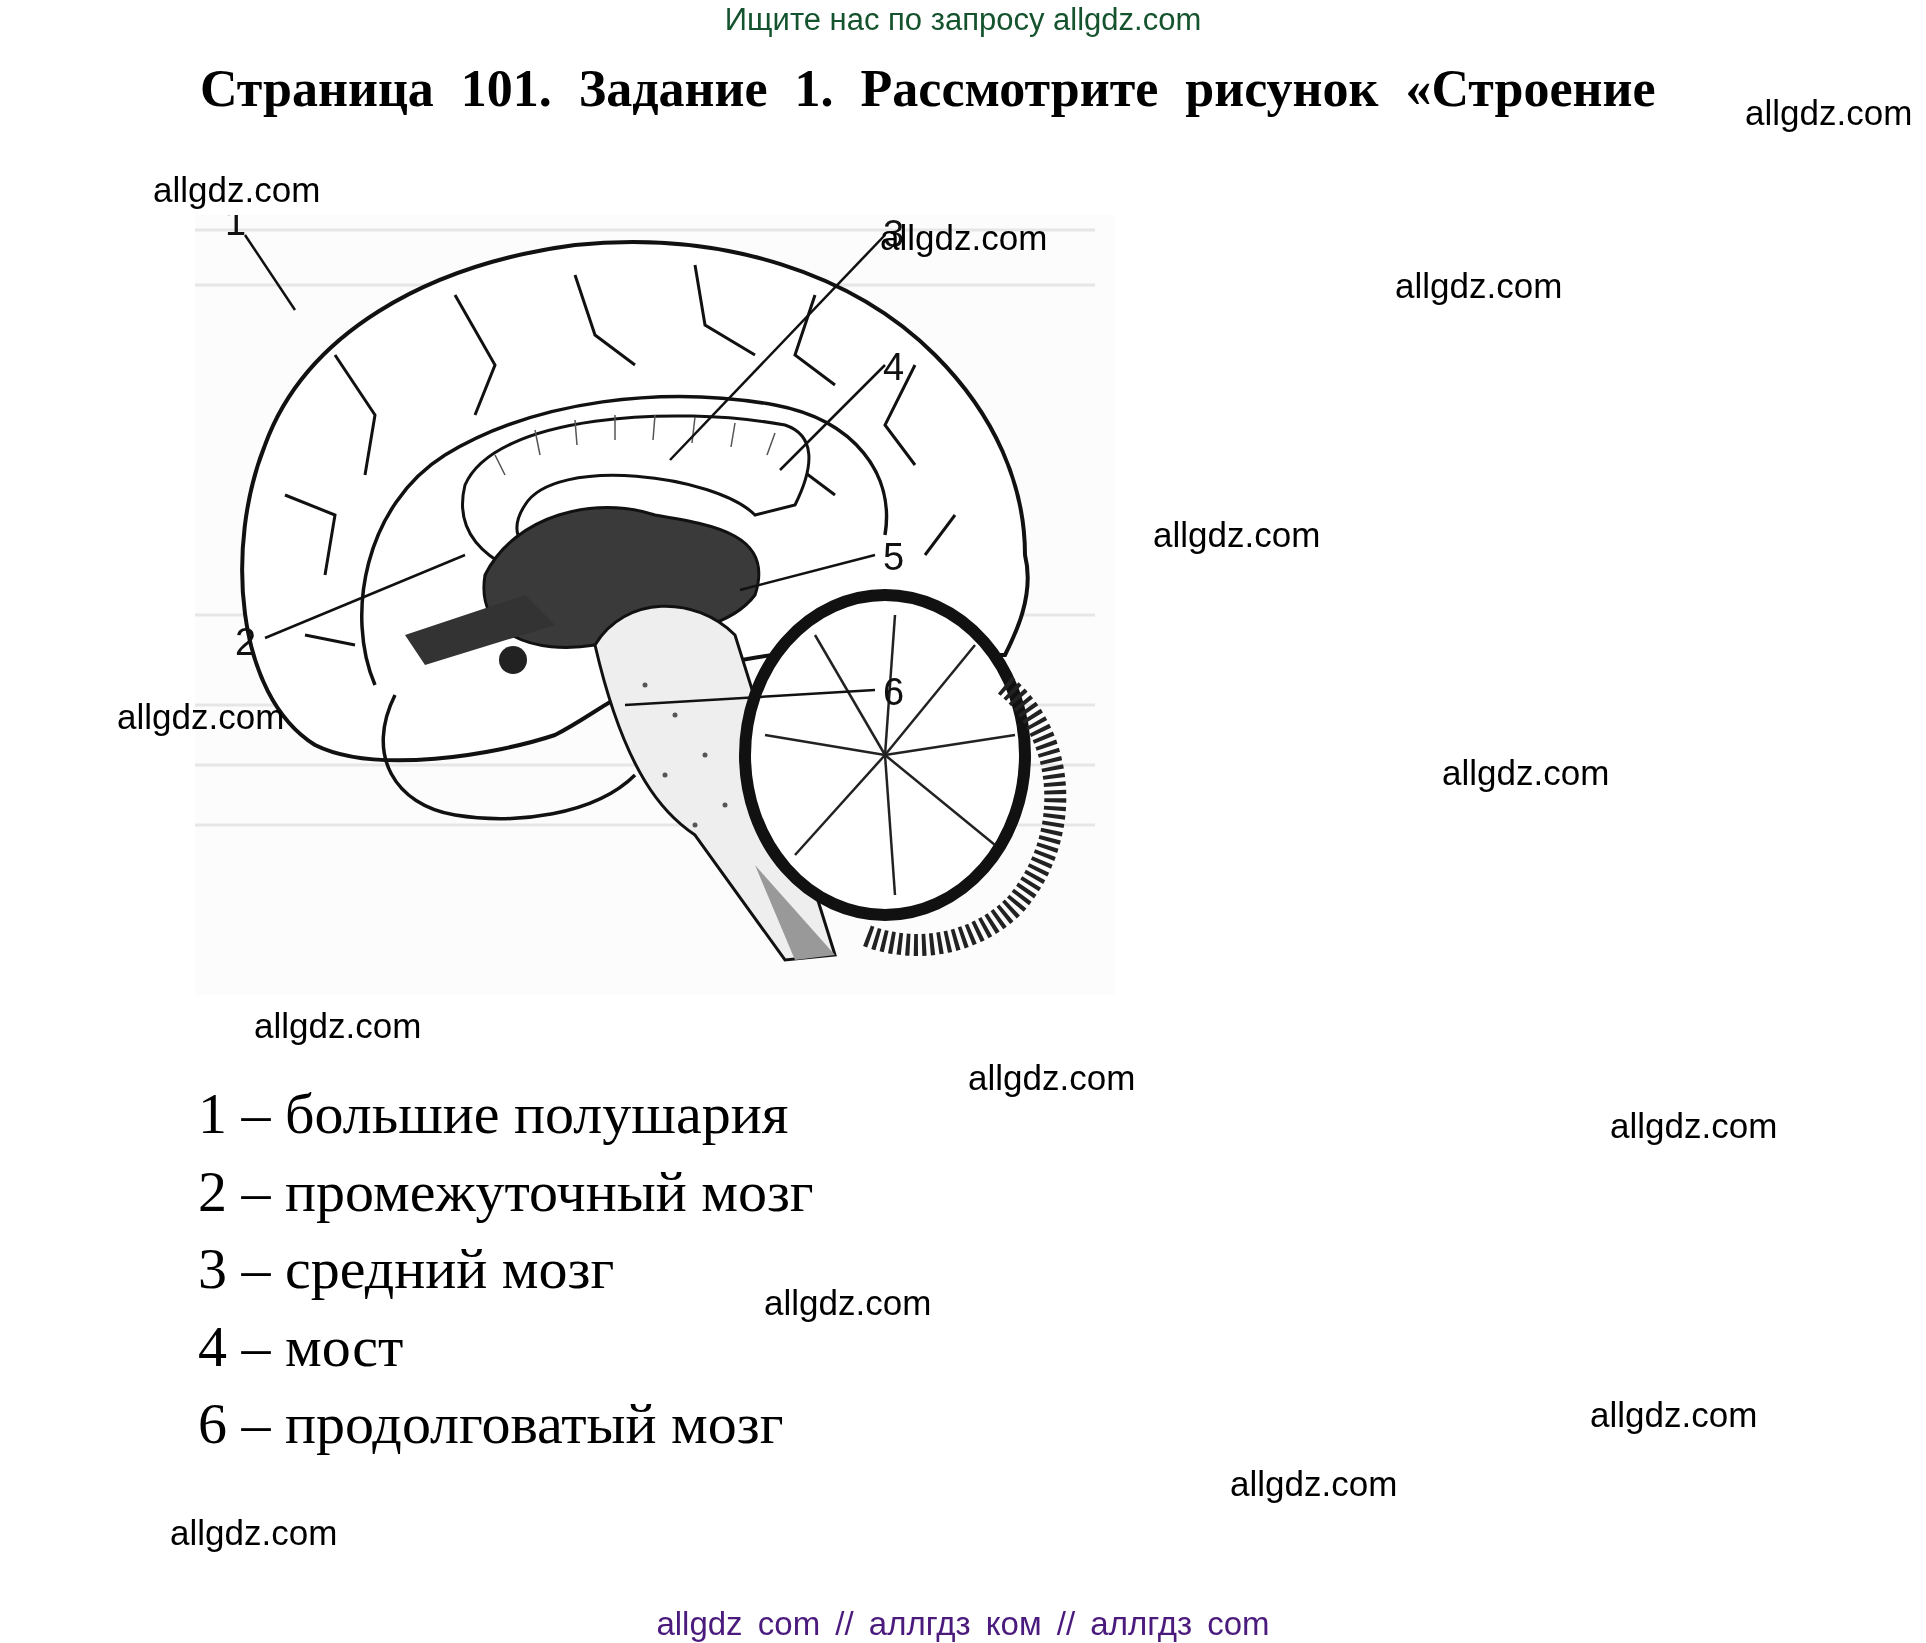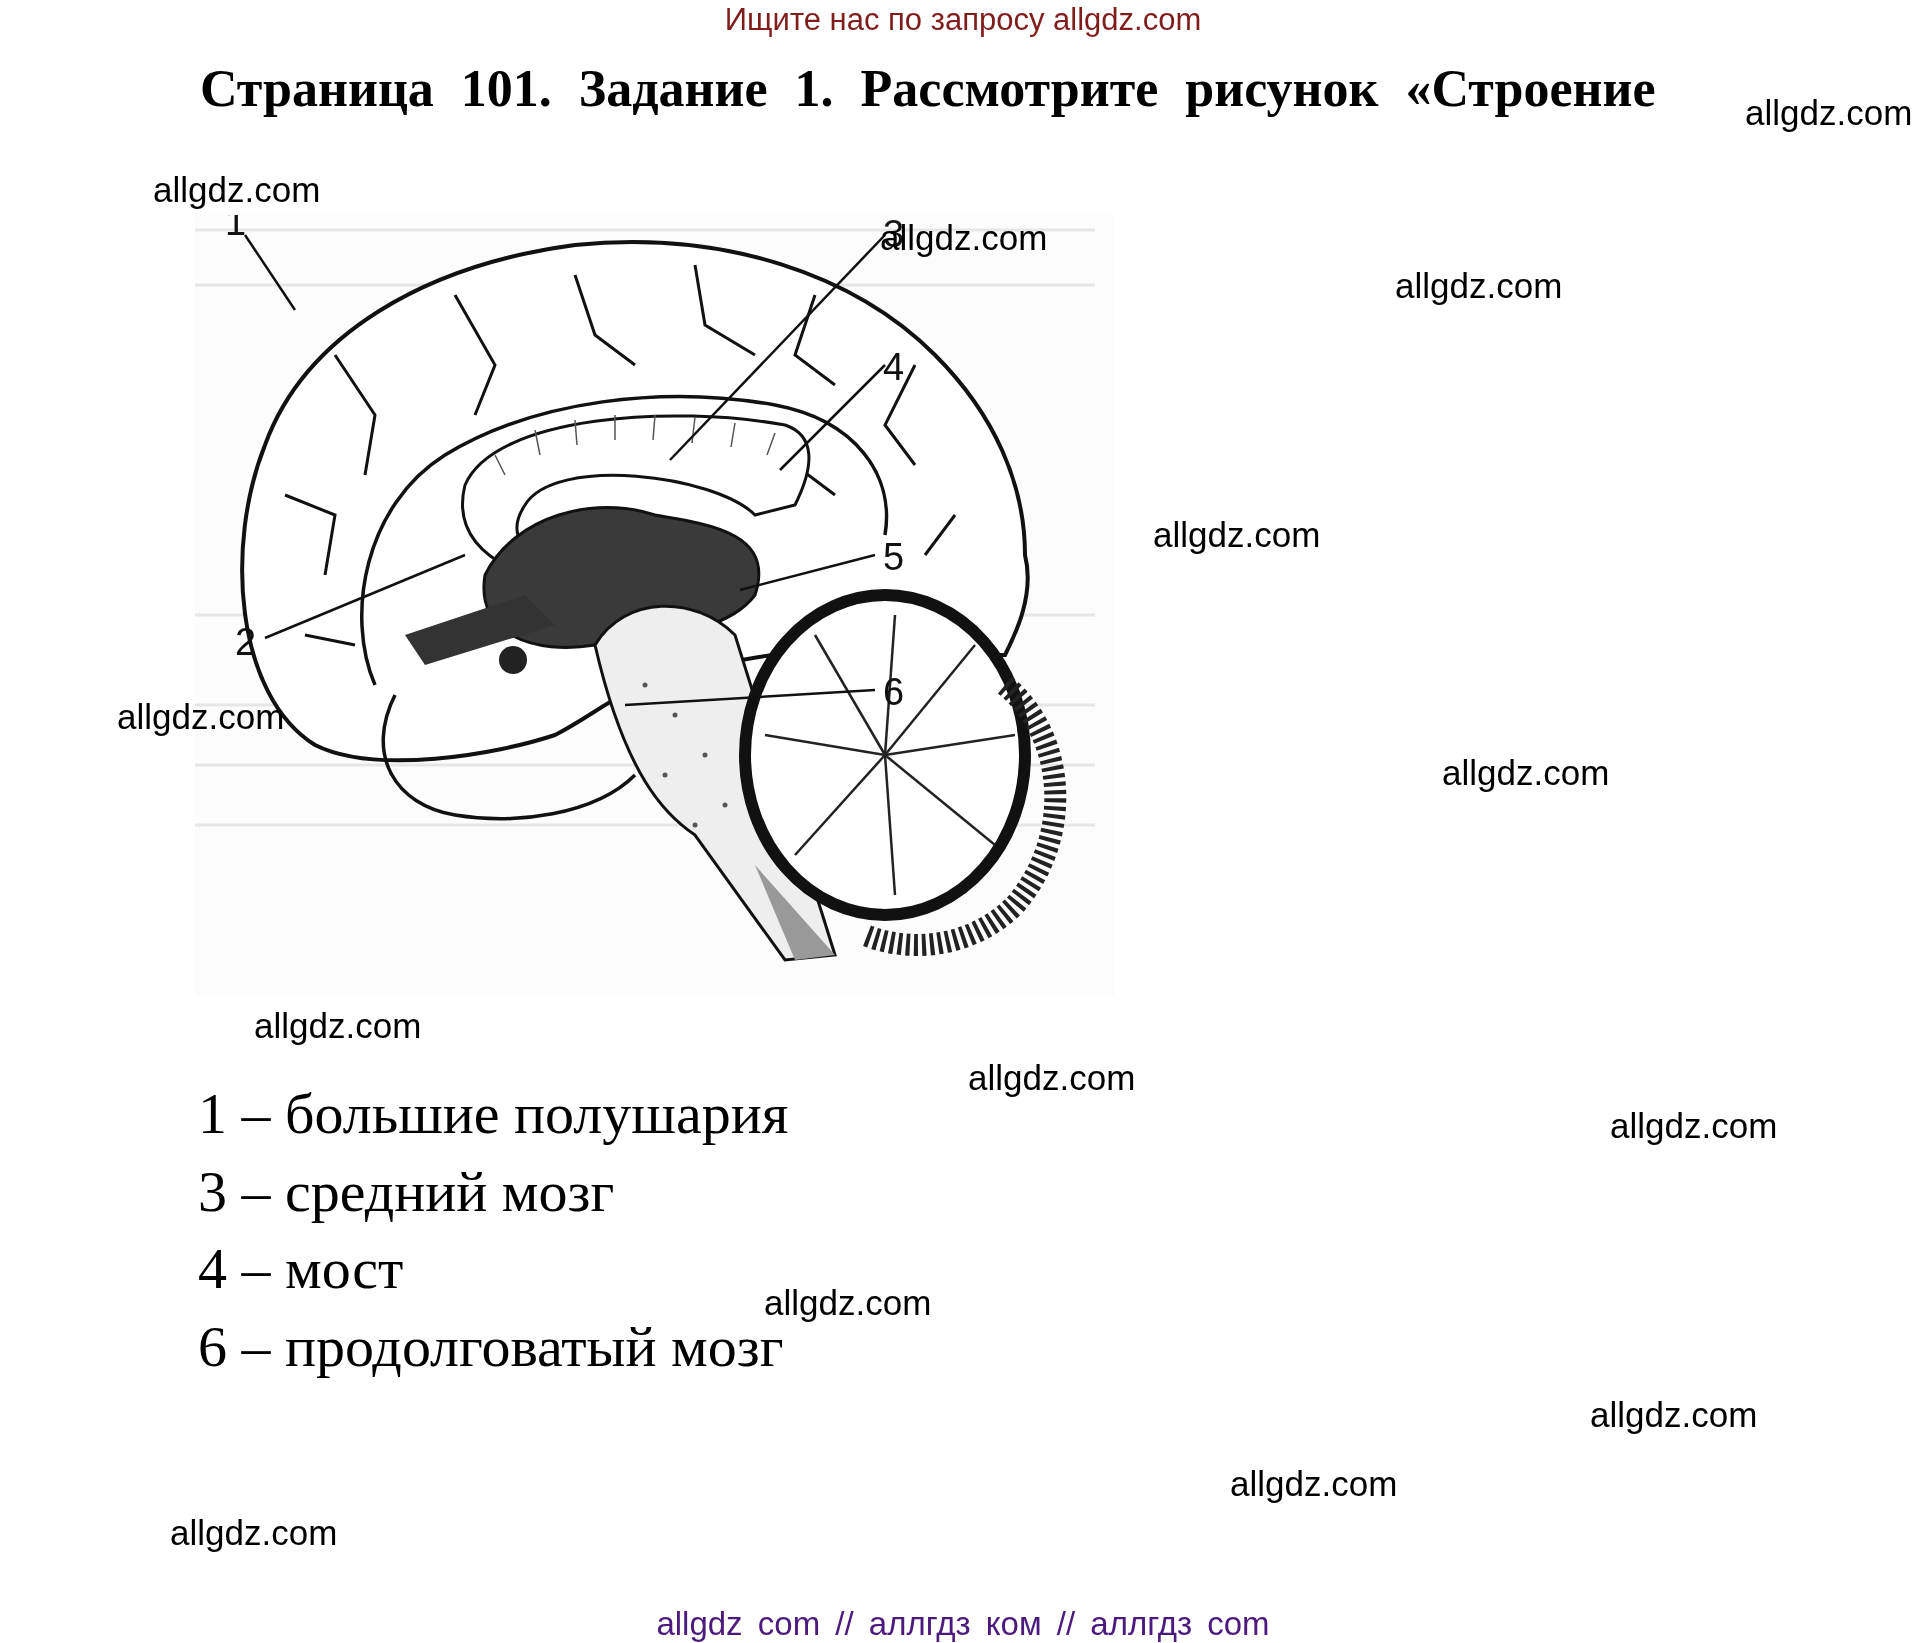--- a/index.html
+++ b/index.html
@@ -1,17 +1,17 @@
 <!DOCTYPE html>
 <html><head>
 <meta charset="utf-8">
 <style>
   html,body{margin:0;padding:0;background:#fff;}
   body{width:1926px;height:1643px;position:relative;overflow:hidden;font-family:"Liberation Serif",serif;color:#000;}
-  .top-banner{position:absolute;top:2px;left:0;width:1926px;text-align:center;font-family:"Liberation Sans",sans-serif;font-size:31px;color:#7f1d1d;}
+  .top-banner{position:absolute;top:2px;left:0;width:1926px;text-align:center;font-family:"Liberation Sans",sans-serif;font-size:31px;color:#14532d;}
   .title{position:absolute;left:50px;top:50px;width:1800px;font-family:"Liberation Serif",serif;font-weight:bold;font-size:52px;line-height:78px;}
   .title .l1{display:block;padding-left:150px;word-spacing:14px;}
   .title .l2{display:block;}
   .wm{position:absolute;font-family:"Liberation Sans",sans-serif;font-size:35px;color:#000000;white-space:nowrap;}
   .figure{position:absolute;left:195px;top:215px;width:920px;height:780px;background:#fcfcfc;}
   .figure svg{width:100%;height:100%;}
   .answers{position:absolute;left:198px;top:1075px;font-family:"Liberation Serif",serif;font-size:58px;line-height:77.5px;}
   .answers .row{white-space:nowrap;}
   .footer{position:absolute;top:1605px;left:0;width:1926px;text-align:center;font-family:"Liberation Sans",sans-serif;font-size:33px;color:#4b1a7d;word-spacing:6px;}
 </style>
@@ -109,20 +109,21 @@
       <text x="688" y="32">3</text>
         <text x="688" y="165">4</text>
       <text x="688" y="355">5</text>
         <text x="688" y="490">6</text>
     </g>
   </svg>
 </div>
 
 <div class="answers">
   <div class="row"><span>1</span> <span>–</span> <span>большие полушария</span></div>
+  <div class="row"><span>2</span> <span>–</span> <span>промежуточный мозг</span></div>
   <div class="row"><span>3</span> <span>–</span> <span>средний мозг</span></div>
   <div class="row"><span>4</span> <span>–</span> <span>мост</span></div>
   <div class="row"><span>6</span> <span>–</span> <span>продолговатый мозг</span></div>
 </div>
 
 <div id="watermarks">
     <div class="wm" style="left: 1745px; top: 93px;">allgdz.com</div>
     <div class="wm" style="left: 153px; top: 170px;">allgdz.com</div>
     <div class="wm" style="left: 880px; top: 218px;">allgdz.com</div>
     <div class="wm" style="left: 1395px; top: 266px;">allgdz.com</div>

